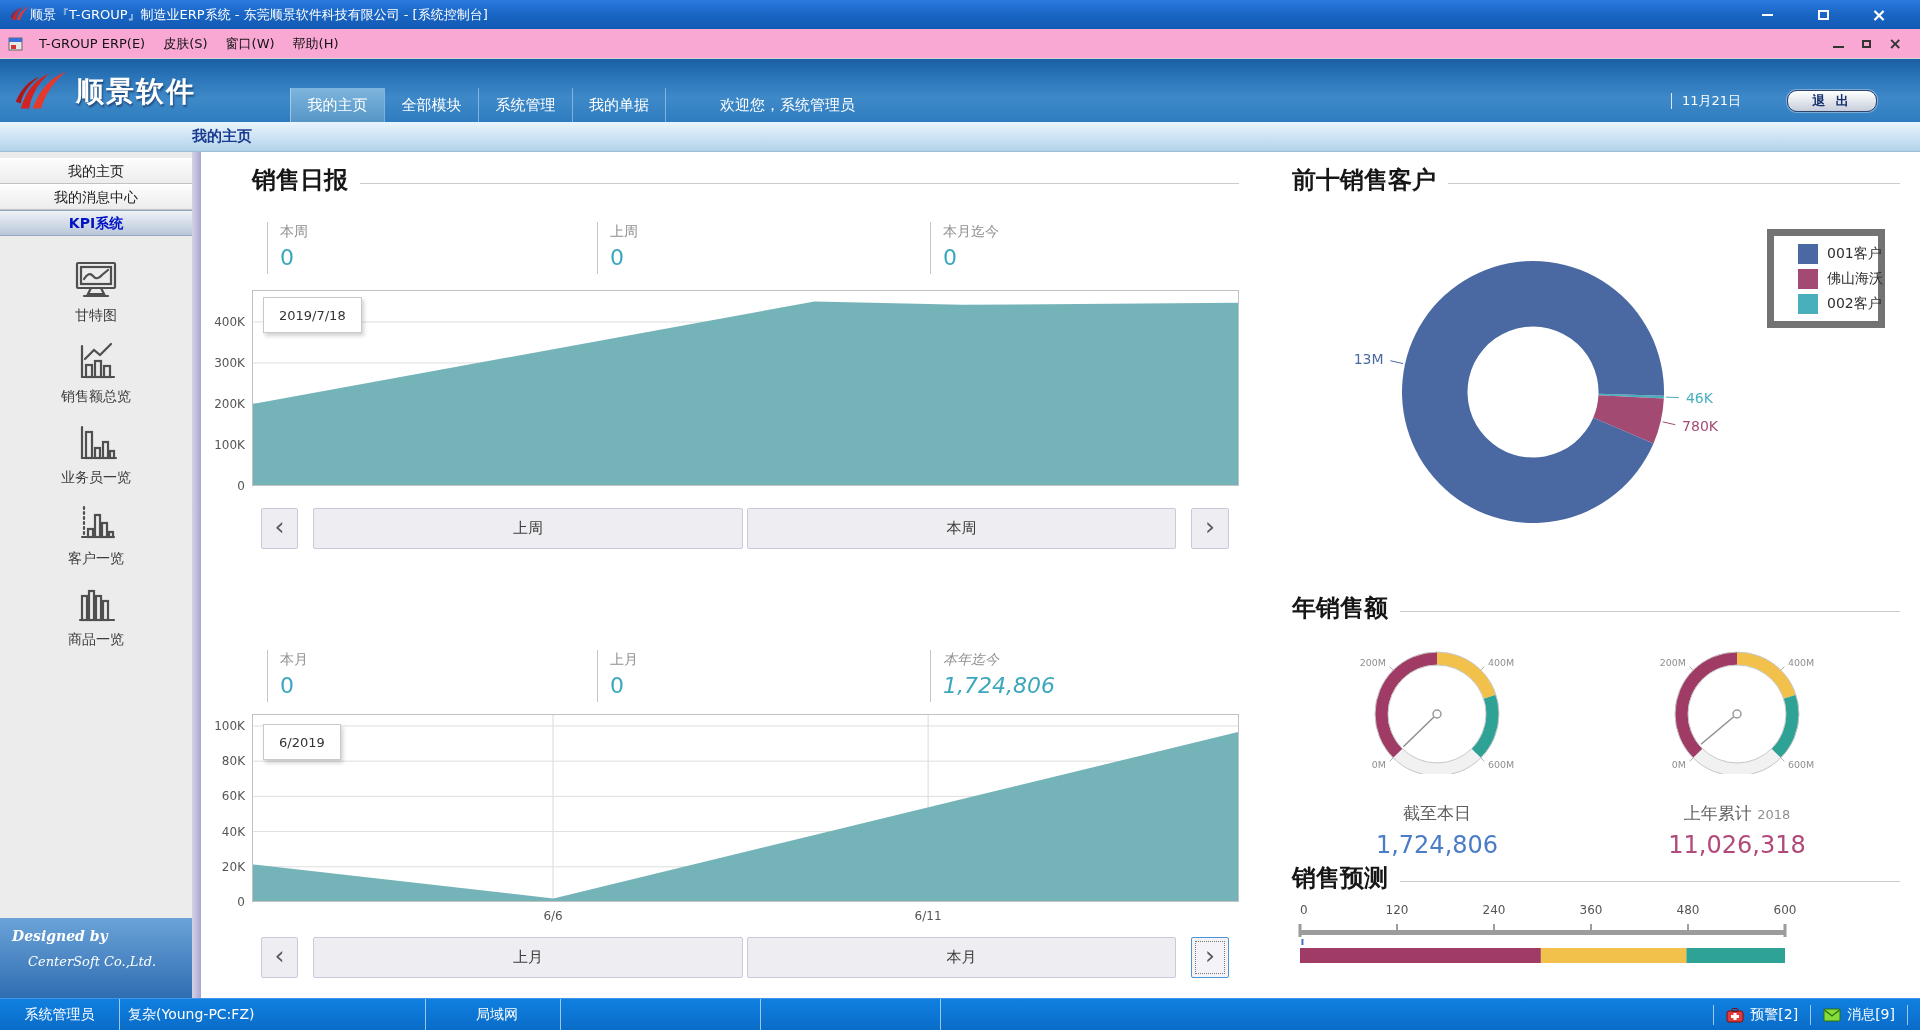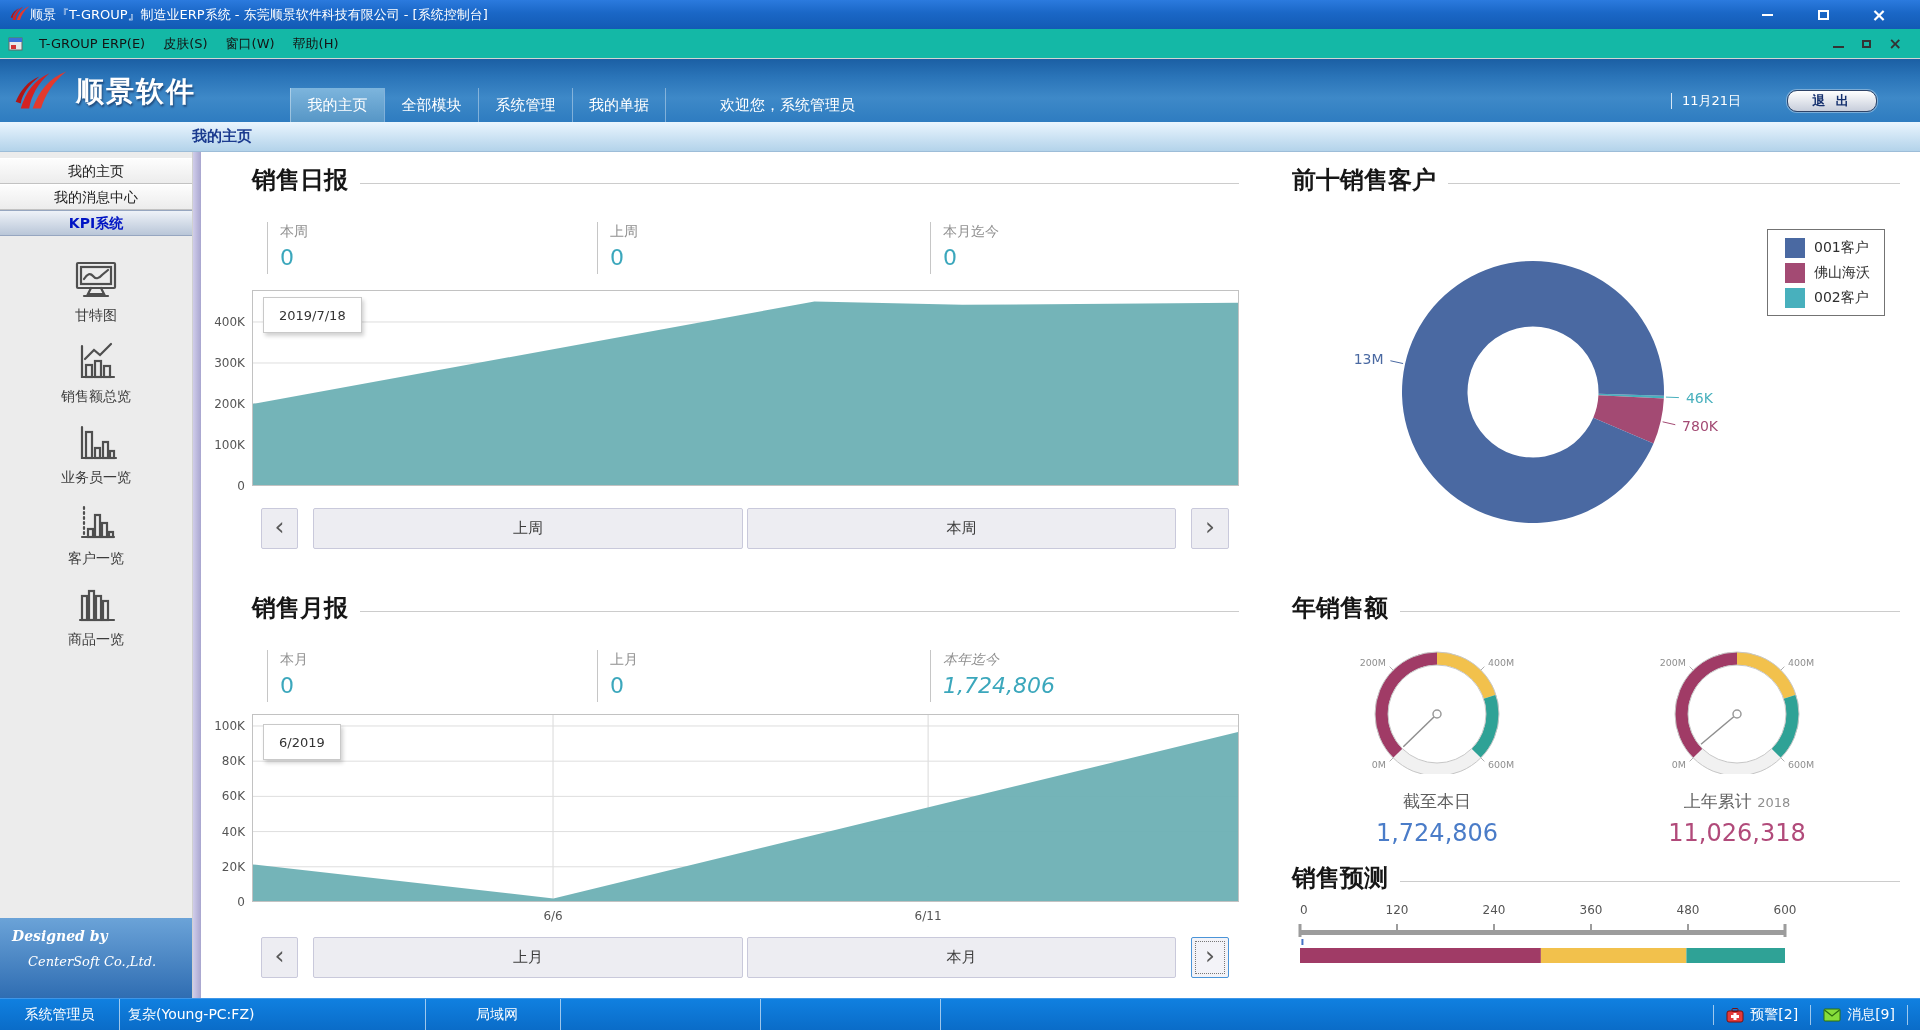--- a/index.html
+++ b/index.html
@@ -9,21 +9,21 @@
 svg text{font-family:"DejaVu Sans","Liberation Sans",sans-serif}
 
 .titlebar{position:absolute;top:0;left:0;width:100%;height:29px;display:flex;align-items:center;padding:0 10px;background:linear-gradient(180deg,#2b7ade 0%,#1a67c6 45%,#125ab4 100%);color:#fff;z-index:20}
 .titlebar .ttl{font-size:13px;margin-left:0;white-space:nowrap}
 .win-ctl{margin-left:auto;display:flex;align-items:center;gap:30px;padding-right:18px}
 .wbtn{width:26px;height:18px;display:flex;align-items:center;justify-content:center;color:#fff;cursor:default}
 .glyph-min{width:11px;height:2px;background:currentColor;display:inline-block}
 .glyph-max{width:11px;height:10px;border:2px solid currentColor;display:inline-block}
 .glyph-close{font-size:18px;font-weight:bold;line-height:1}
 
-.menubar{position:absolute;top:29px;width:100%;height:30px;background:#14b8a6;border-bottom:1px solid #d4d4d4;display:flex;align-items:center;padding:0 8px;font-size:13px;color:#141414;z-index:19}
+.menubar{position:absolute;top:29px;width:100%;height:30px;background:#f9a8d4;border-bottom:1px solid #d4d4d4;display:flex;align-items:center;padding:0 8px;font-size:13px;color:#141414;z-index:19}
 .menu-icon{width:16px;height:16px;margin-right:6px}
 .menu-item{padding:0 9px;height:22px;line-height:22px}
 .mdi-ctl{margin-left:auto;display:flex;gap:18px;align-items:center;color:#333;padding-right:10px}
 .ctl-restore{position:relative;width:9px;height:8px;border:2px solid currentColor;display:inline-block}
 
 .header{position:absolute;top:59px;left:0;width:100%;height:63px;background:linear-gradient(180deg,#1b5fa4 0%,#2a74b8 28%,#3e89c8 62%,#2e7cc0 100%);z-index:18}
 .brand{position:absolute;left:14px;top:8px;display:flex;align-items:center;gap:8px}
 .brand-text{color:#fff;font-size:28px;font-weight:bold;text-shadow:1px 2px 2px rgba(0,0,30,.45);letter-spacing:2px}
 .header-tabs{position:absolute;left:290px;bottom:0;height:34px;display:flex}
 .htab{min-width:94px;padding:0 14px;display:flex;align-items:center;justify-content:center;color:#fff;font-size:15px;border-left:1px solid rgba(255,255,255,.38);cursor:pointer}
@@ -58,27 +58,27 @@
 .stat-label{font-size:14px;color:#8f8f8f}
 .stat-value{font-size:22px;color:#3ba7bc;margin-top:4px}
 .charttip{position:absolute;background:#fff;border:1px solid #c9c9c9;box-shadow:2px 3px 4px rgba(0,0,0,.18);font-size:13px;color:#333;display:flex;align-items:center;padding:0 15px;z-index:6}
 .pgbtn{position:absolute;height:41px;background:#ededf2;border:1px solid #c9c9db;border-radius:2px;color:#3c3c3c;font-size:15px;display:flex;align-items:center;justify-content:center;cursor:pointer}
 .pgbtn.arrow{font-size:25px;color:#5a5a5a;padding-bottom:5px}
 .pgbtn.focus{border:1px solid #4a94d8;outline:1px dotted #777;outline-offset:-5px;background:#f3f3f8}
 .axlbl{font-size:12px;fill:#555}
 .glbl{font-size:9.5px;fill:#8f8f8f}
 .dlbl{font-size:14px}
 
-.legend{border:1px solid #737373;background:#fff;padding:5px 12px}
+.legend{border:7px solid #737373;background:#fff;padding:5px 19px}
 .lgrow{display:flex;align-items:center;height:25px;gap:9px;padding-left:5px}
 .lgsw{width:20px;height:20px;flex:0 0 20px}
 .lgtxt{font-size:14px;color:#2e2e2e;white-space:nowrap}
 
 .gaugebox{text-align:center}
-.gauge-label{font-size:17px;color:#5f5f5f;margin-top:12px}
+.gauge-label{font-size:17px;color:#5f5f5f;margin-top:24px}
 .gyear{font-size:13px;color:#8f8f8f}
 .gauge-value{font-size:24px;margin-top:6px}
 .gv-blue{color:#4a7cc8}
 .gv-magenta{color:#b14a7a}
 
 .statusbar{position:absolute;top:998px;left:0;width:100%;height:32px;background:linear-gradient(180deg,#1080e0,#0a6cc8);border-top:1px solid #3e96e8;color:#fff;font-size:14px;z-index:20}
 .sb-cell{position:absolute;top:0;height:32px;line-height:31px;border-right:1px solid rgba(255,255,255,.6);overflow:hidden;white-space:nowrap}
 .sb-right{position:absolute;right:0;top:0;height:32px;display:flex;align-items:center}
 .sb-sep{width:1px;height:20px;background:rgba(255,255,255,.6);margin:0 12px}
 .sb-ico{display:flex;align-items:center;margin-right:6px}
@@ -256,24 +256,20 @@
         <text x="40" y="117.99163179916319" text-anchor="end" class="axlbl">200K</text>
         <line x1="48" y1="72.98744769874477" x2="1033" y2="72.98744769874477" stroke="#dedede"></line>
         <text x="40" y="76.98744769874477" text-anchor="end" class="axlbl">300K</text>
         <line x1="48" y1="31.983263598326374" x2="1033" y2="31.983263598326374" stroke="#dedede"></line>
         <text x="40" y="35.983263598326374" text-anchor="end" class="axlbl">400K</text>
         <polygon points="48,113.82845188284519 609.4499999999999,11.552301255230134 757.1999999999999,14.79916317991632 1033,12.76987447698744 1033,195 48,195" fill="#6fb2b6" fill-opacity="0.97"></polygon>
       </svg>
   </div>
   <div class="charttip" style="left:263px;top:297px;height:36px">2019/7/18</div>
 
-  <div class="abs section-title" style="left:252px;top:592px;width:987px">
-    <span>销售月报</span>
-      <span class="rule"></span>
-  </div>
   <div id="monthly-stats" class="abs stats-row" style="left:267px;top:650px;width:972px">
       <div class="stat" style="width: 330px;">
         <div class="stat-label">本月</div>
         <div class="stat-value">0</div>
       </div>
       <div class="stat" style="width: 333px;">
         <div class="stat-label">上月</div>
         <div class="stat-value">0</div>
       </div>
       <div class="stat" style="width: 309px; font-style: italic;">

